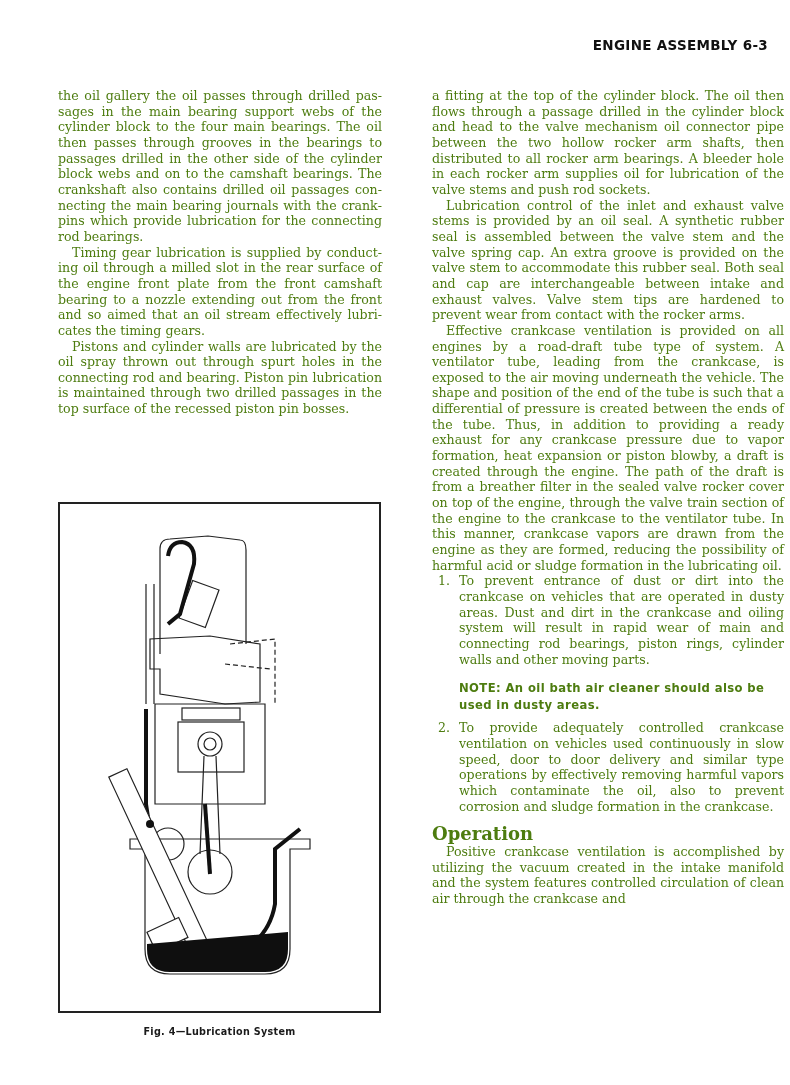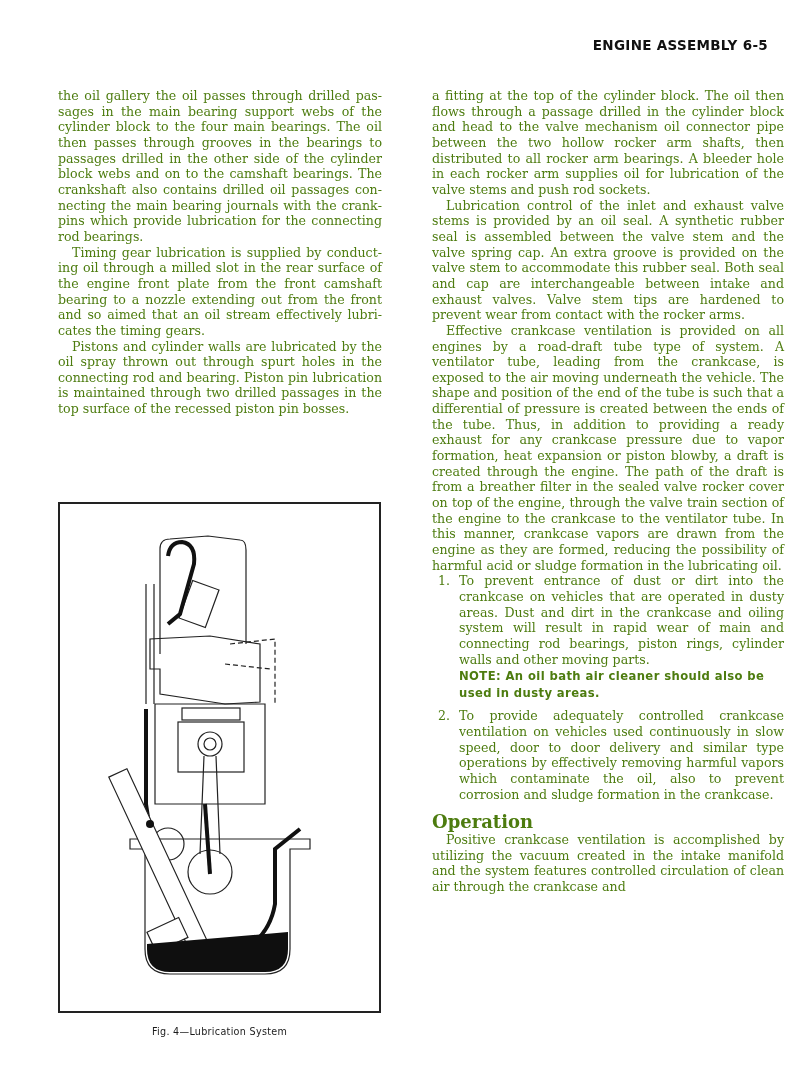--- a/index.html
+++ b/index.html
@@ -16,41 +16,41 @@
     }
     .col-left { left: 58px; width: 324px; }
     .col-right { left: 432px; width: 352px; }
     .col p { margin: 0; hyphens: manual; }
     .col p.indent { text-indent: 14px; }
     .numbered { position: relative; padding-left: 27px; margin: 0; }
     .numbered .num { position: absolute; left: 6px; top: 0; }
     .note {
       font-family: "DejaVu Sans", sans-serif; font-weight: bold;
       font-size: 11.6px; line-height: 17px; text-align: left;
-      letter-spacing: 0.4px; margin: 1px 0 6px 0;
+      letter-spacing: 0.4px; margin: 13px 0 6px 0;
     }
     .section-heading {
       font-family: "DejaVu Serif", serif; font-weight: bold;
       font-size: 18px; margin: 12px 0 2px 0; text-align: left;
     }
     .figure {
       position: absolute; left: 58px; top: 502px; width: 319px; height: 507px;
       border: 2px solid #222; background: #fff;
     }
     .figure svg { position: absolute; left: 0; top: 0; }
     .caption {
       position: absolute; left: 58px; width: 323px; top: 1026px; text-align: center;
-      font-family: "DejaVu Sans", sans-serif; font-weight: normal; font-size: 9.6px;
+      font-family: "DejaVu Sans", sans-serif; font-weight: bold; font-size: 9.6px;
       letter-spacing: 0.3px; color: #1a1a1a;
     }
   </style>
 </head>
 <body>
 
-<div class="running-head">ENGINE ASSEMBLY 6-5</div>
+<div class="running-head">ENGINE ASSEMBLY 6-3</div>
 
 <div class="col col-left">
   <p>the oil gallery the oil passes through drilled pas­sages in the main bearing support webs of the cylinder block to the four main bearings. The oil then passes through grooves in the bearings to passages drilled in the other side of the cylinder block webs and on to the camshaft bearings. The crankshaft also contains drilled oil passages con­necting the main bearing journals with the crank­pins which provide lubrication for the connecting rod bearings.</p>
   <p class="indent">Timing gear lubrication is supplied by conduct­ing oil through a milled slot in the rear surface of the engine front plate from the front camshaft bearing to a nozzle extending out from the front and so aimed that an oil stream effectively lubri­cates the timing gears.</p>
   <p class="indent">Pistons and cylinder walls are lubricated by the oil spray thrown out through spurt holes in the connecting rod and bearing. Piston pin lubrica­tion is maintained through two drilled passages in the top surface of the recessed piston pin bosses.</p>
 </div>
 
 <div class="figure">
   <svg width="319" height="507" viewBox="0 0 319 507">
     <g fill="none" stroke="#222" stroke-width="1.2">

